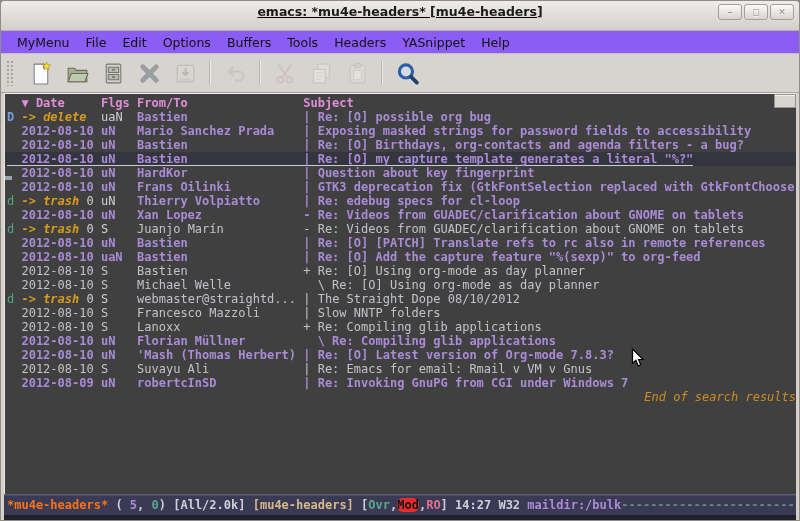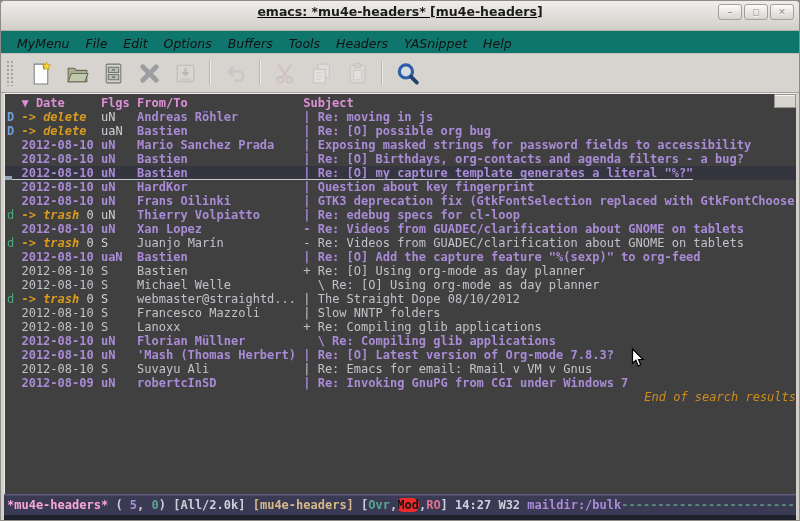--- a/index.html
+++ b/index.html
@@ -13,22 +13,22 @@
   .titlebar { position:relative; height:30px;
     background:linear-gradient(#efedea, #d2cfca);
     border-bottom:1px solid #b3b0ab; border-radius:4px 4px 0 0;
     text-align:center;text-decoration:underline; }
   .title-text { font-size:12.5px; font-weight:bold; color:#1c1c1c; line-height:21px; }
   .win-controls { position:absolute; right:5px; top:3px; display:flex; gap:2px; }
   .win-btn { width:24px; height:16px; border:1px solid #a2a09c; border-radius:3px;
     background:linear-gradient(#fbfbfa,#d7d4cf); color:#8f8d89; font-size:9px;
     font-weight:bold; line-height:14px; text-align:center; text-shadow:0 1px 0 #fff; }
   
-  .menubar { height:23px; background:#0f766e; border-bottom:1px solid #c2bfba;
-    display:flex; align-items:flex-end; padding-left:8px;font-style:italic; }
+  .menubar { height:23px; background:#8b5cf6; border-bottom:1px solid #c2bfba;
+    display:flex; align-items:center; padding-left:8px; }
   .menu-item { font-size:12.5px; color:#111; padding:2px 8px; }
   
   .toolbar { height:39px; background:#d7d4cf; border-bottom:1px solid #a5a29d;
     display:flex; align-items:center; padding-left:5px; }
   .grip { width:9px; height:26px; margin-right:8px;
     background-image:radial-gradient(#a8a5a0 1px, rgba(0,0,0,0) 1.3px);
     background-size:4px 4px; }
   .tool-btn { width:34px; height:30px; display:flex; align-items:center;
     justify-content:center; background:transparent; border:0; margin:0 1px; }
   .tool-btn svg { width:25px; height:25px; }
@@ -53,21 +53,21 @@
   .hl span { box-shadow: inset 0 -1px 0 #c9ccd3; }
   .cursor-block { position:absolute; left:0; top:82px; width:7px; height:4px;
     background:#97a4b6; }
   .scroll-thumb { position:absolute; top:0; right:0; width:22px; height:14px;
     background:#d8d5d0; border:1px solid #96938e; box-shadow:inset 0 1px 0 #f6f4f1; }
   
   .modeline { margin:0 3px; height:21px; background:#3a3a54;
     border-top:1px solid #5c5c7c; box-shadow:inset 0 1px 0 #4a4a66;
     white-space:pre; overflow:hidden;
     font:bold 12px/20px "DejaVu Sans Mono", monospace; color:#ccd0da; padding-left:3px; }
-  .mlBlue   { color:#f9a8d4; }
+  .mlBlue   { color:#f97316; }
   .mlPurple { color:#ab8ad8; }
   .mlTeal   { color:#58a890; }
   .mlTan    { color:#d6ba88; }
   .mlPink   { color:#e0708f; }
   .mlFg     { color:#ccd0da; }
   .mlDash   { color:#5c917c; }
   .mlMod    { color:#151515; background:#ee2b2b;border-radius:6px; }
   .minibuffer { margin:0 3px; height:12px; background:#1f212b; }
   .mouse-cursor { position:absolute; left:630px; top:347px; z-index:20; }
 </style>
@@ -167,30 +167,30 @@
         <svg viewBox="0 0 24 24">
           <circle cx="10.5" cy="10" r="6.3" fill="#cfe0f4" fill-opacity=".5" stroke="#2f5ea8" stroke-width="3"></circle>
           <path d="M15.3 15L21 20.7" stroke="#24406e" stroke-width="3.6" stroke-linecap="round"></path>
         </svg>
       </button>
     </div>
 
   <div class="buffer">
     <div class="line"><span class="hdr">  ▼ Date     Flgs From/To                Subject</span></div>
     <div>
-        <div class="line"><span class="mD">D </span><span class="ref">-&gt; delete  </span><span class="fg">uN   </span><span class="u">Andreas Röhler         | Re: moving in js</span></div>
         <div class="line"><span class="mD">D </span><span class="ref">-&gt; delete  </span><span class="fg">uaN  </span><span class="u">Bastien                | Re: [O] possible org bug</span></div>
         <div class="line"><span class="u">  2012-08-10 uN   Mario Sanchez Prada    | Exposing masked strings for password fields to accessibility</span></div>
         <div class="line"><span class="u">  2012-08-10 uN   Bastien                | Re: [O] Birthdays, org-contacts and agenda filters - a bug?</span></div>
         <div class="line hl"><span class="u">  2012-08-10 uN   Bastien                | Re: [O] my capture template generates a literal "%?"</span></div>
         <div class="line"><span class="u">  2012-08-10 uN   HardKor                | Question about key fingerprint</span></div>
         <div class="line"><span class="u">  2012-08-10 uN   Frans Oilinki          | GTK3 deprecation fix (GtkFontSelection replaced with GtkFontChooser)</span></div>
         <div class="line"><span class="md">d </span><span class="ref">-&gt; trash</span><span class="fg"> 0 </span><span class="fg">uN   </span><span class="u">Thierry Volpiatto      | Re: edebug specs for cl-loop</span></div>
         <div class="line"><span class="u">  2012-08-10 uN   Xan Lopez              - Re: Videos from GUADEC/clarification about GNOME on tablets</span></div>
         <div class="line"><span class="md">d </span><span class="ref">-&gt; trash</span><span class="fg"> 0 </span><span class="fg">S    </span><span class="s">Juanjo Marín           - Re: Videos from GUADEC/clarification about GNOME on tablets</span></div>
+        <div class="line"><span class="u">  2012-08-10 uN   Bastien                | Re: [O] [PATCH] Translate refs to rc also in remote references</span></div>
         <div class="line"><span class="u">  2012-08-10 uaN  Bastien                | Re: [O] Add the capture feature "%(sexp)" to org-feed</span></div>
         <div class="line"><span class="s">  2012-08-10 S    Bastien                + Re: [O] Using org-mode as day planner</span></div>
         <div class="line"><span class="s">  2012-08-10 S    Michael Welle            \ Re: [O] Using org-mode as day planner</span></div>
         <div class="line"><span class="md">d </span><span class="ref">-&gt; trash</span><span class="fg"> 0 </span><span class="fg">S    </span><span class="s">webmaster@straightd... | The Straight Dope 08/10/2012</span></div>
         <div class="line"><span class="s">  2012-08-10 S    Francesco Mazzoli      | Slow NNTP folders</span></div>
         <div class="line"><span class="s">  2012-08-10 S    Lanoxx                 + Re: Compiling glib applications</span></div>
         <div class="line"><span class="u">  2012-08-10 uN   Florian Müllner          \ Re: Compiling glib applications</span></div>
         <div class="line"><span class="u">  2012-08-10 uN   'Mash (Thomas Herbert) | Re: [O] Latest version of Org-mode 7.8.3?</span></div>
         <div class="line"><span class="s">  2012-08-10 S    Suvayu Ali             | Re: Emacs for email: Rmail v VM v Gnus</span></div>
         <div class="line"><span class="u">  2012-08-09 uN   robertcInSD            | Re: Invoking GnuPG from CGI under Windows 7</span></div>

